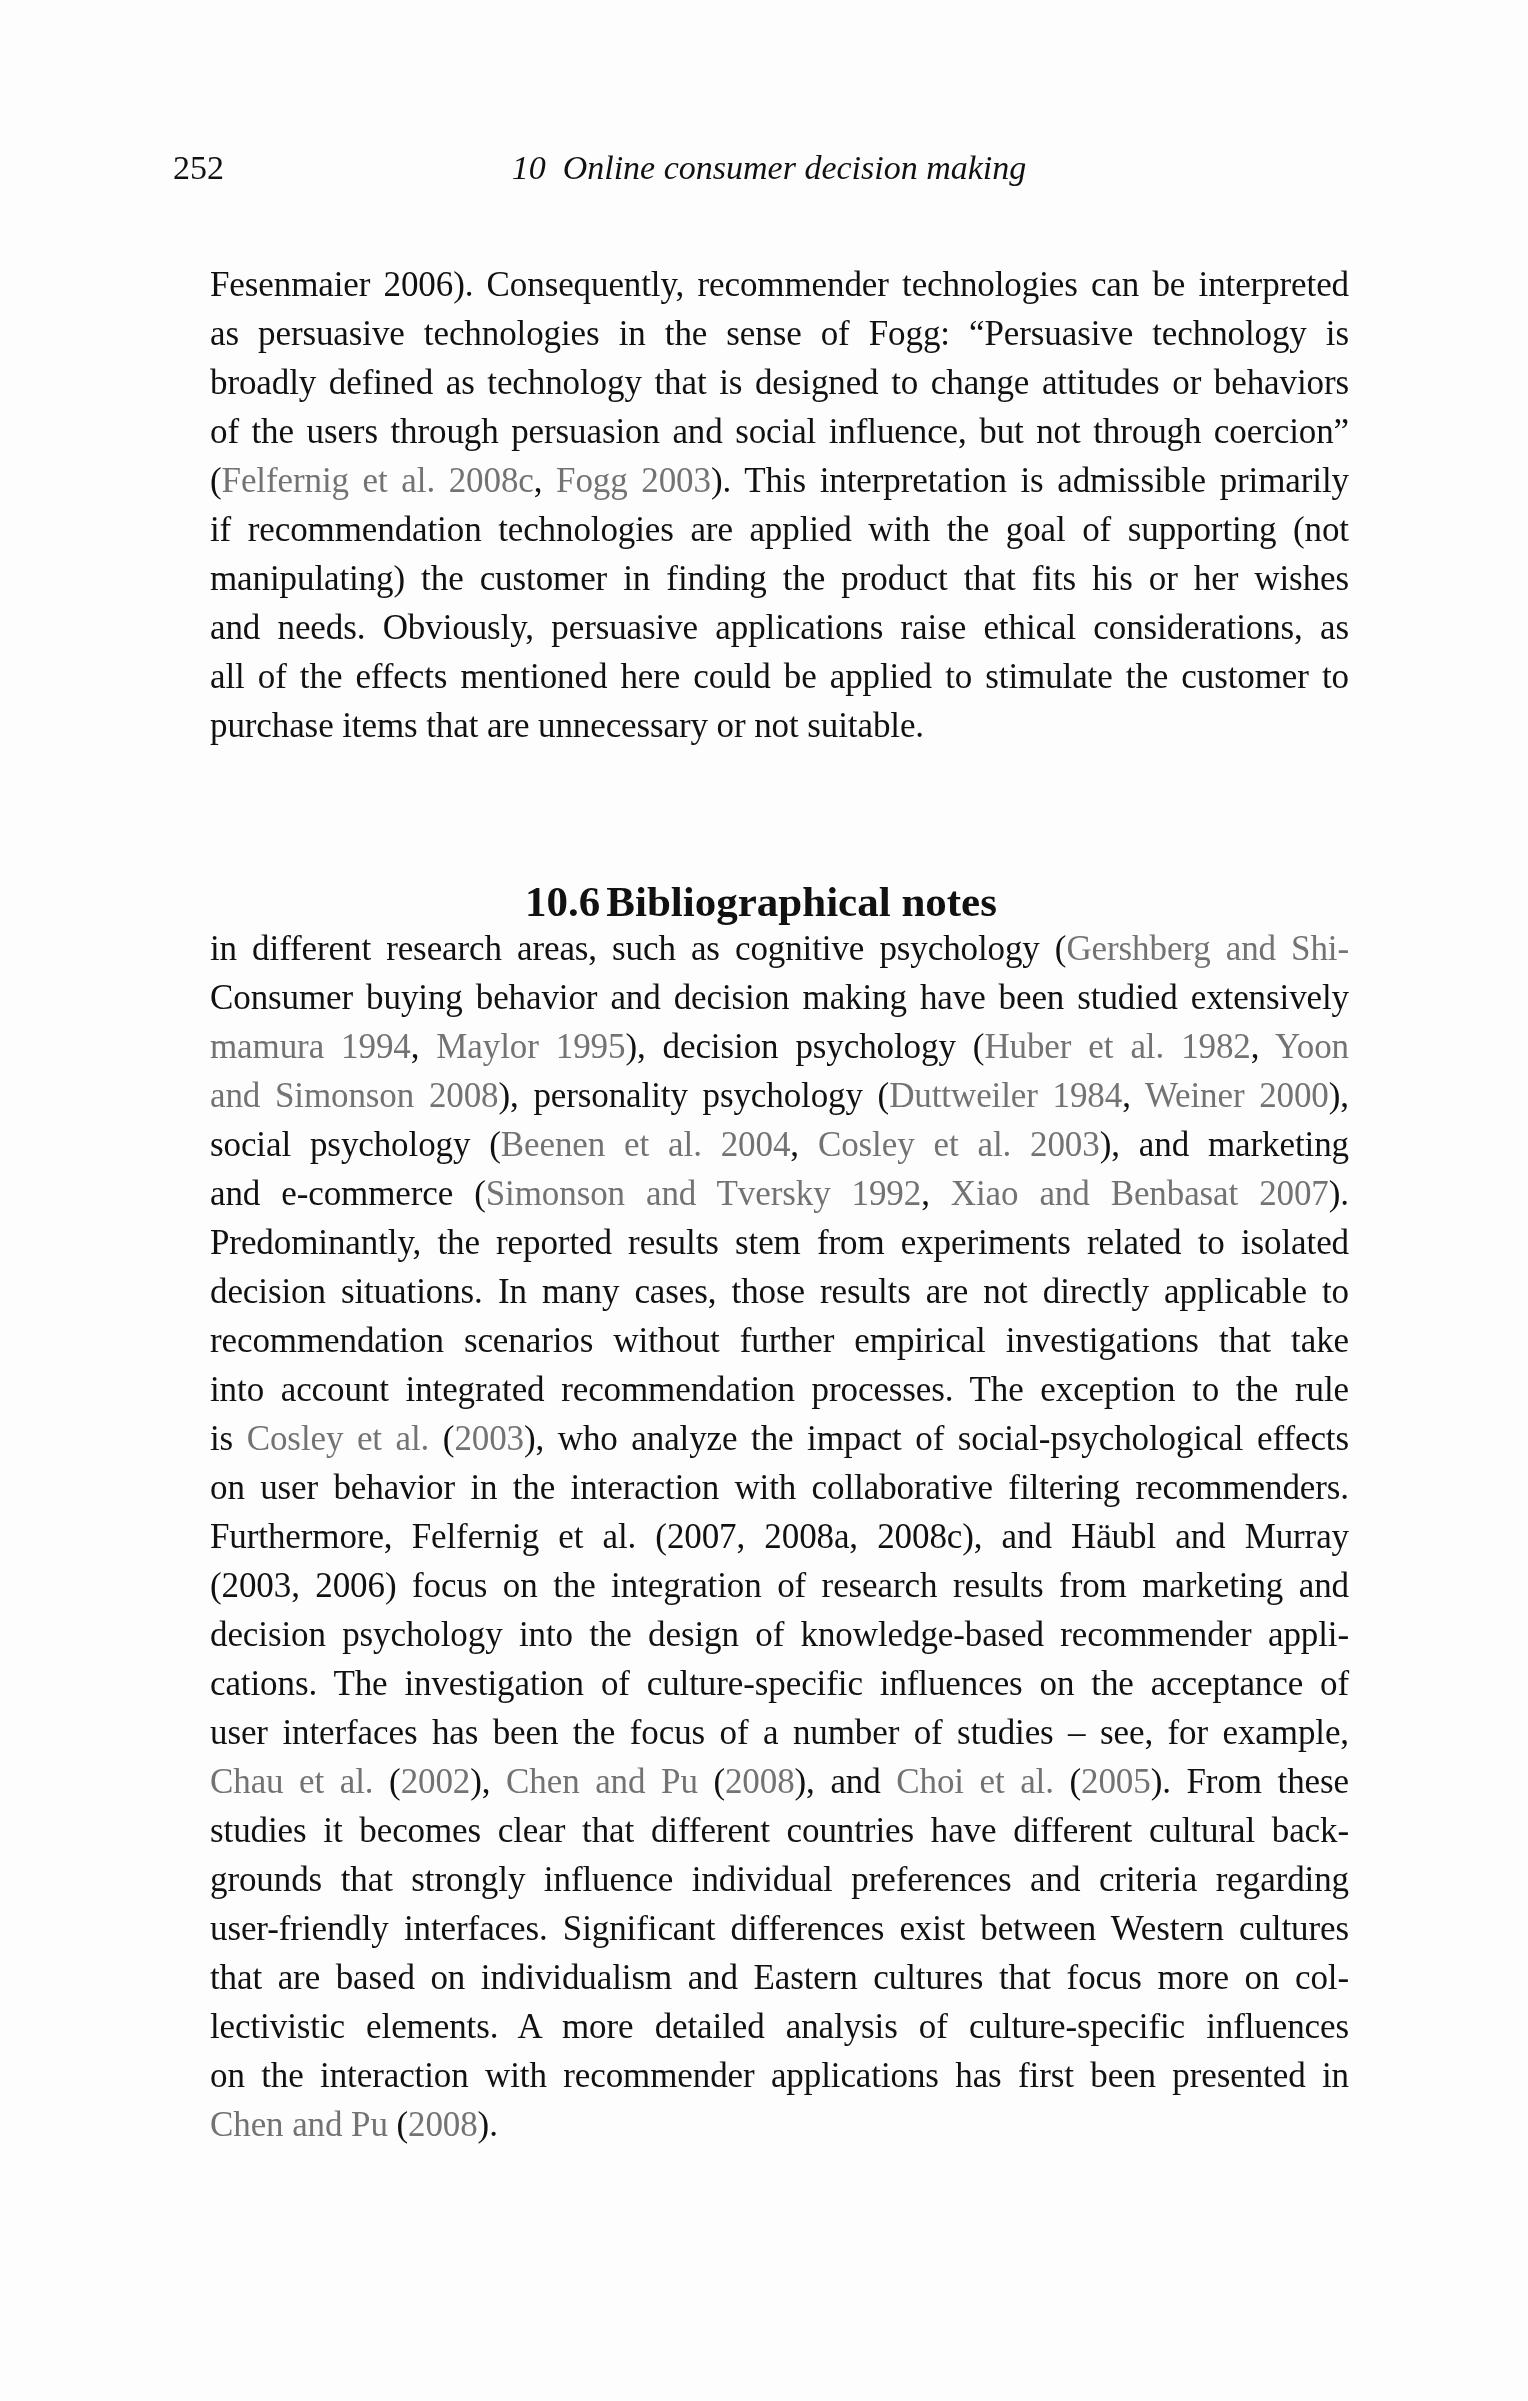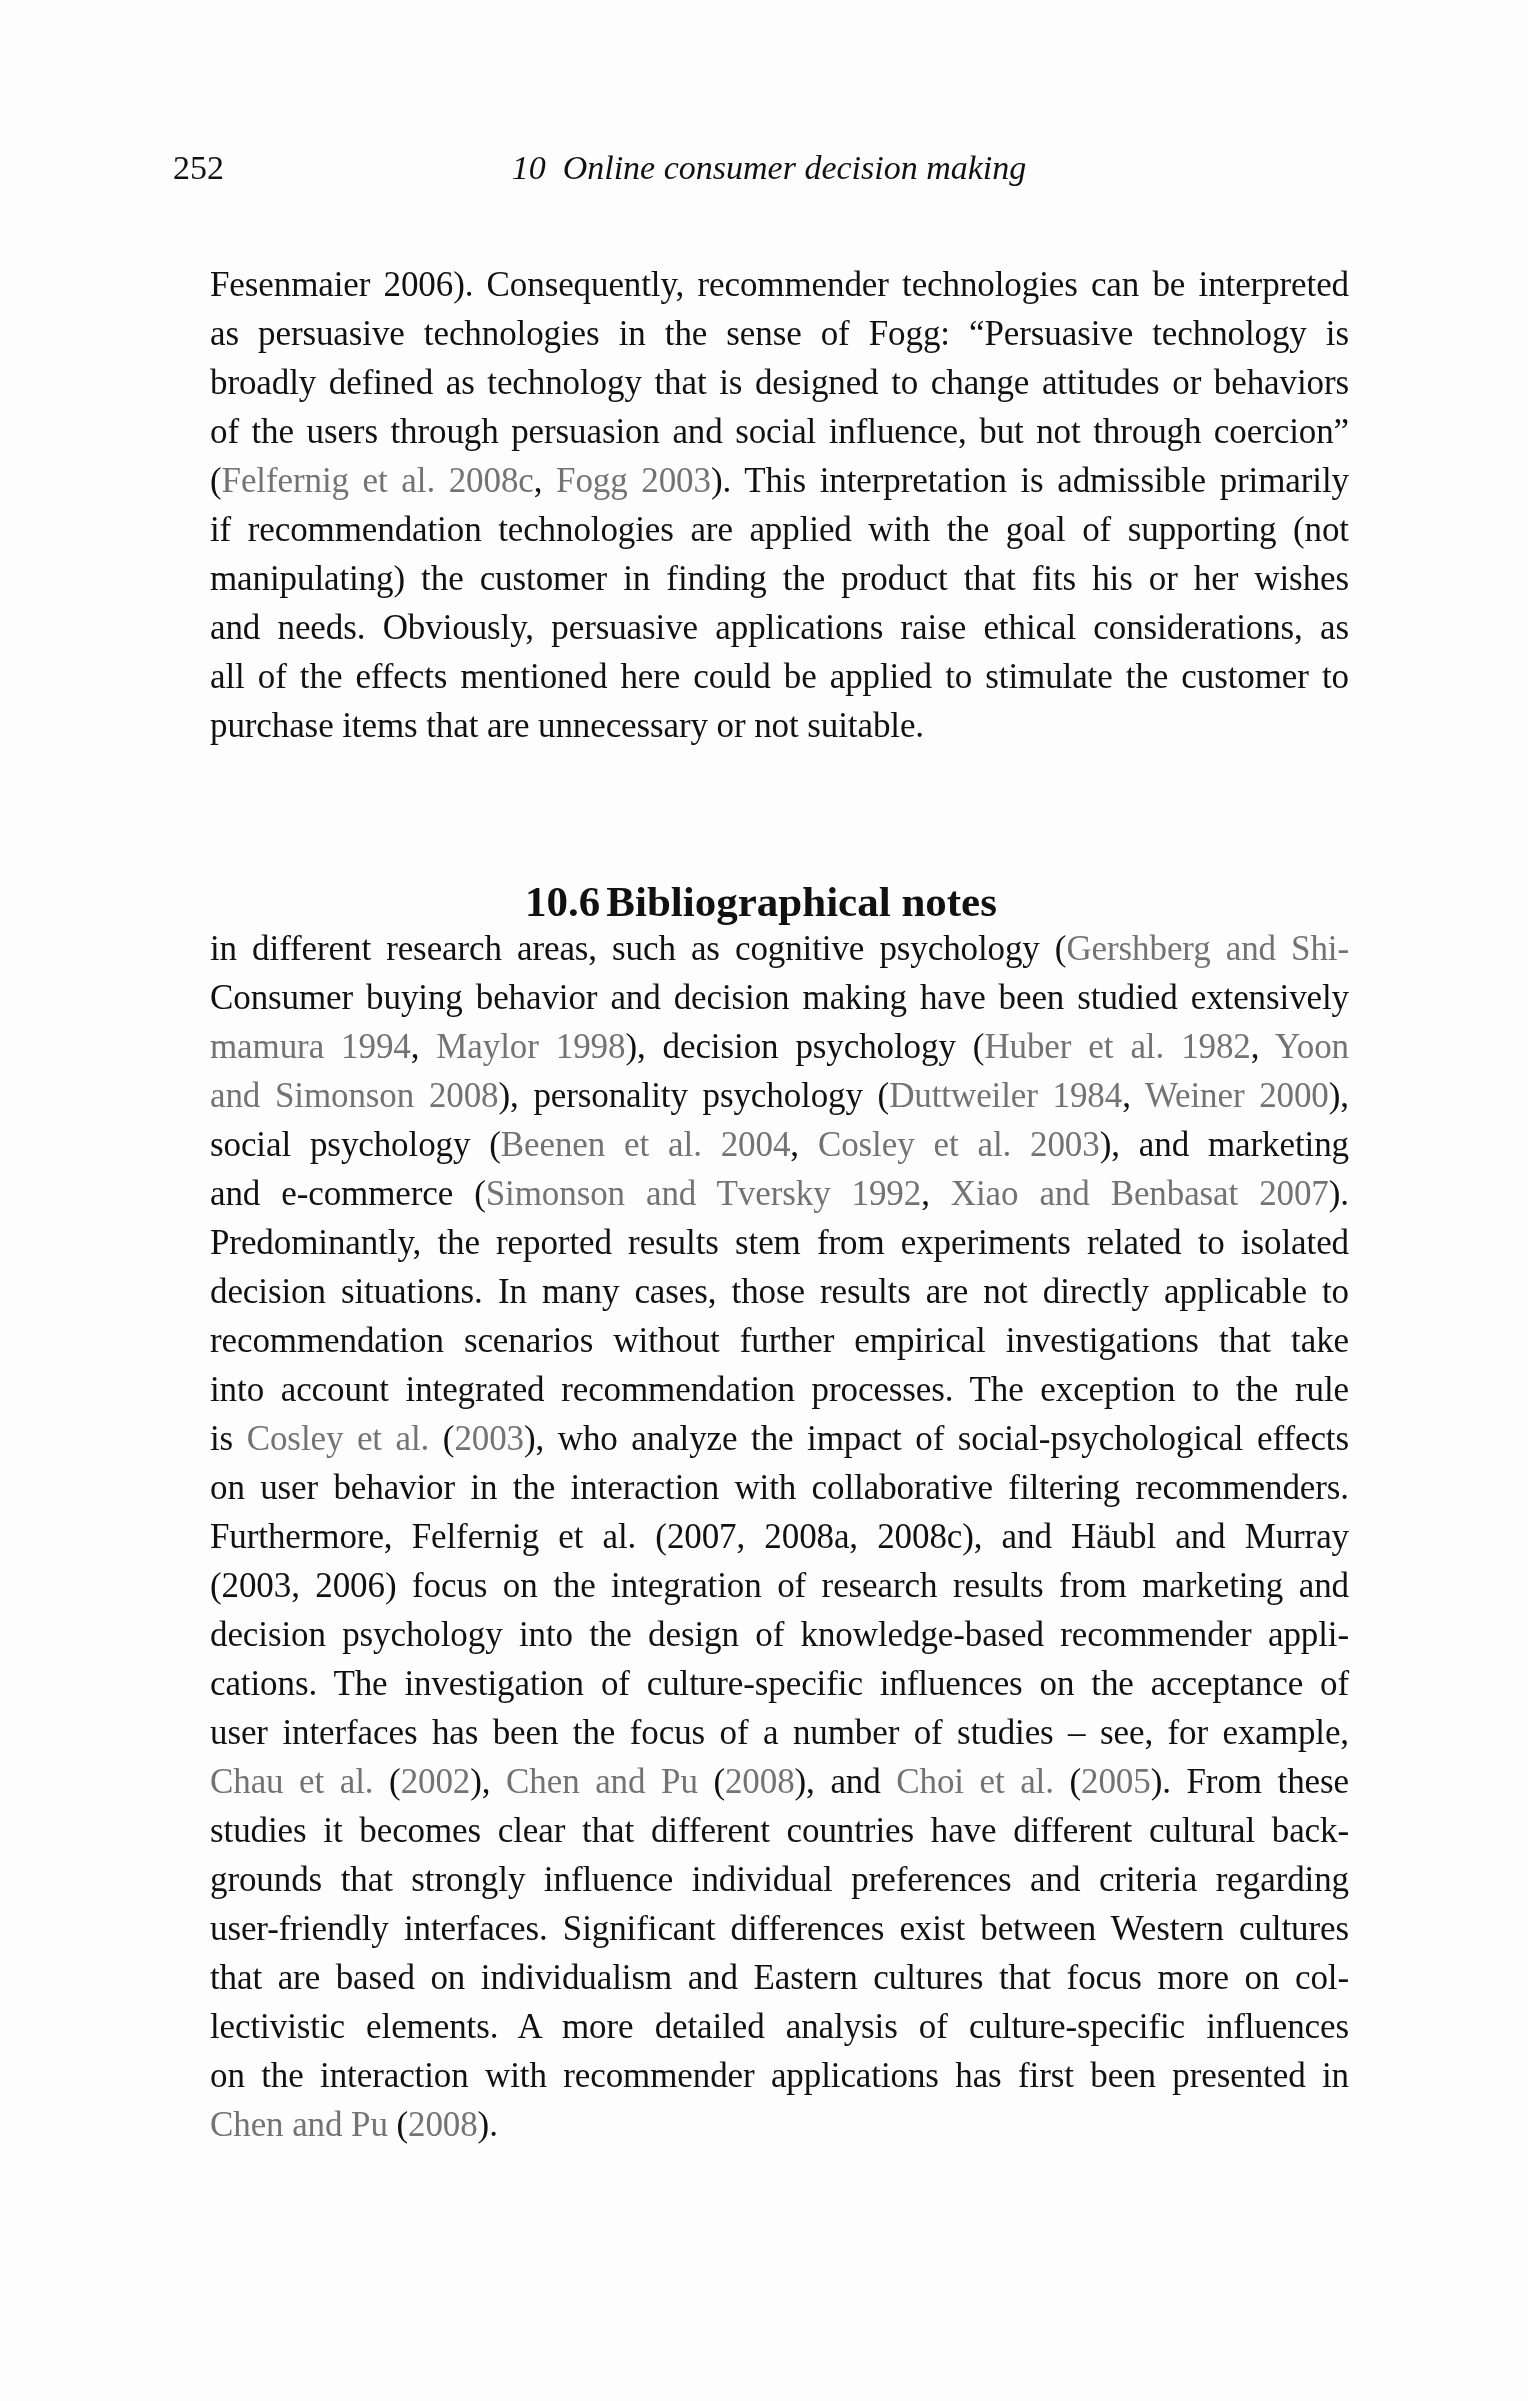--- a/index.html
+++ b/index.html
@@ -86,21 +86,21 @@
     <span class="line last"><span>purchase items that are unnecessary or not suitable.</span></span>
   </div>
 
 <h2 class="section-heading">
   <span class="heading-num">10.6</span><span>Bibliographical notes</span>
 </h2>
 
 <div class="body-text para-2">
     <span class="line"><span>in different research areas, such as cognitive psychology (</span><a class="cite">Gershberg and Shi-</a></span>
     <span class="line"><span>Consumer buying behavior and decision making have been studied extensively</span></span>
-    <span class="line"><a class="cite">mamura 1994</a><span>, </span><a class="cite">Maylor 1998</a><span>), decision psychology (</span><a class="cite">Huber et al. 1982</a><span>, </span><a class="cite">Yoon</a></span>
+    <span class="line"><a class="cite">mamura 1994</a><span>, </span><a class="cite">Maylor 1995</a><span>), decision psychology (</span><a class="cite">Huber et al. 1982</a><span>, </span><a class="cite">Yoon</a></span>
     <span class="line"><a class="cite">and Simonson 2008</a><span>), personality psychology (</span><a class="cite">Duttweiler 1984</a><span>, </span><a class="cite">Weiner 2000</a><span>),</span></span>
     <span class="line"><span>social psychology (</span><a class="cite">Beenen et al. 2004</a><span>, </span><a class="cite">Cosley et al. 2003</a><span>), and marketing</span></span>
     <span class="line"><span>and e-commerce (</span><a class="cite">Simonson and Tversky 1992</a><span>, </span><a class="cite">Xiao and Benbasat 2007</a><span>).</span></span>
     <span class="line"><span>Predominantly, the reported results stem from experiments related to isolated</span></span>
     <span class="line"><span>decision situations. In many cases, those results are not directly applicable to</span></span>
     <span class="line"><span>recommendation scenarios without further empirical investigations that take</span></span>
     <span class="line"><span>into account integrated recommendation processes. The exception to the rule</span></span>
     <span class="line"><span>is </span><a class="cite">Cosley et al.</a><span> (</span><a class="cite">2003</a><span>), who analyze the impact of social-psychological effects</span></span>
     <span class="line"><span>on user behavior in the interaction with collaborative filtering recommenders.</span></span>
     <span class="line"><span>Furthermore, Felfernig et al. (2007, 2008a, 2008c), and Häubl and Murray</span></span>

